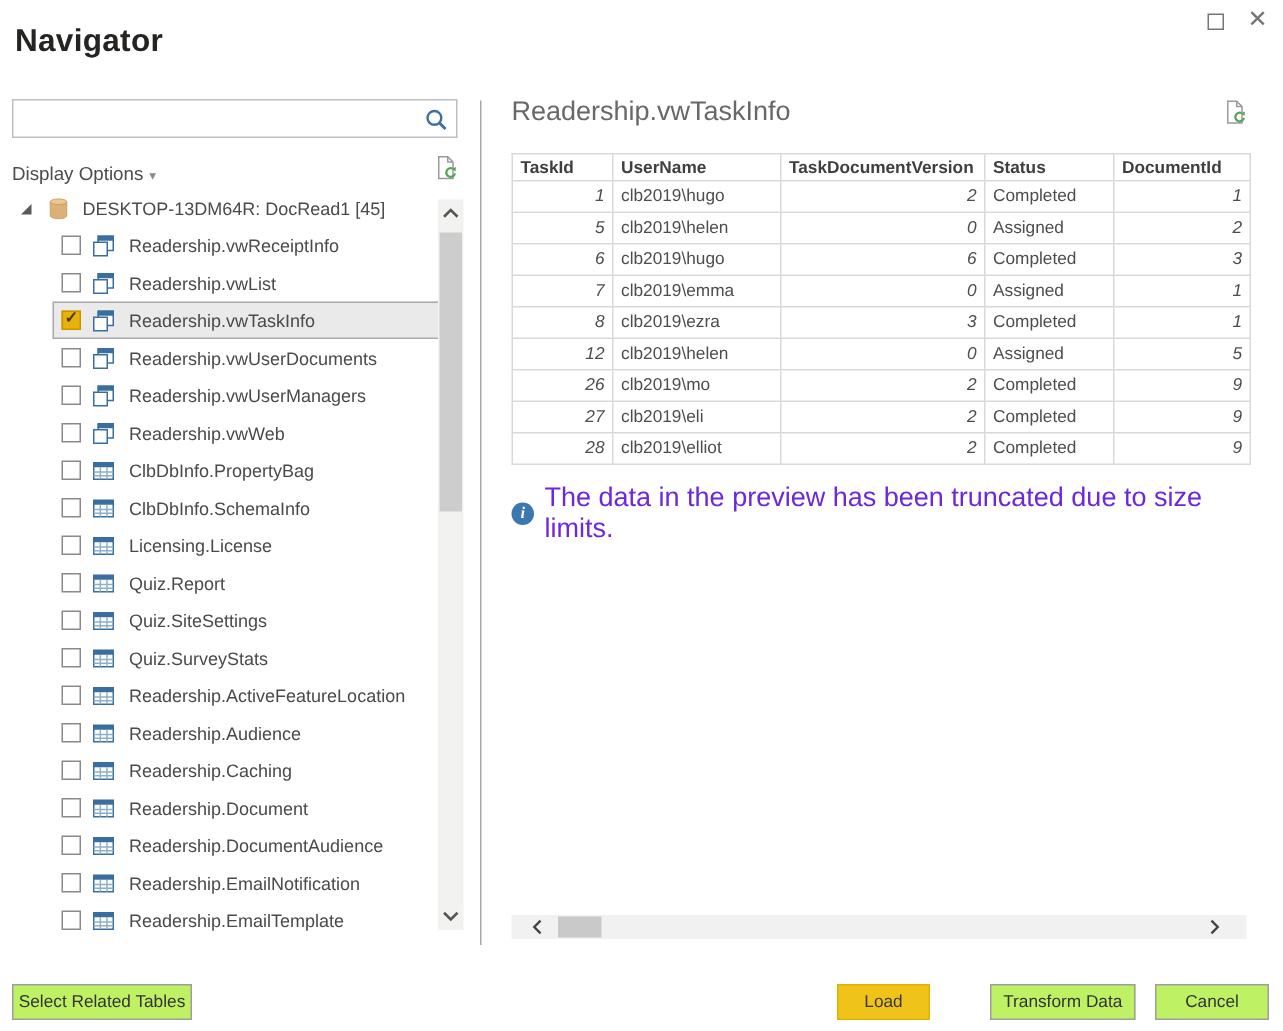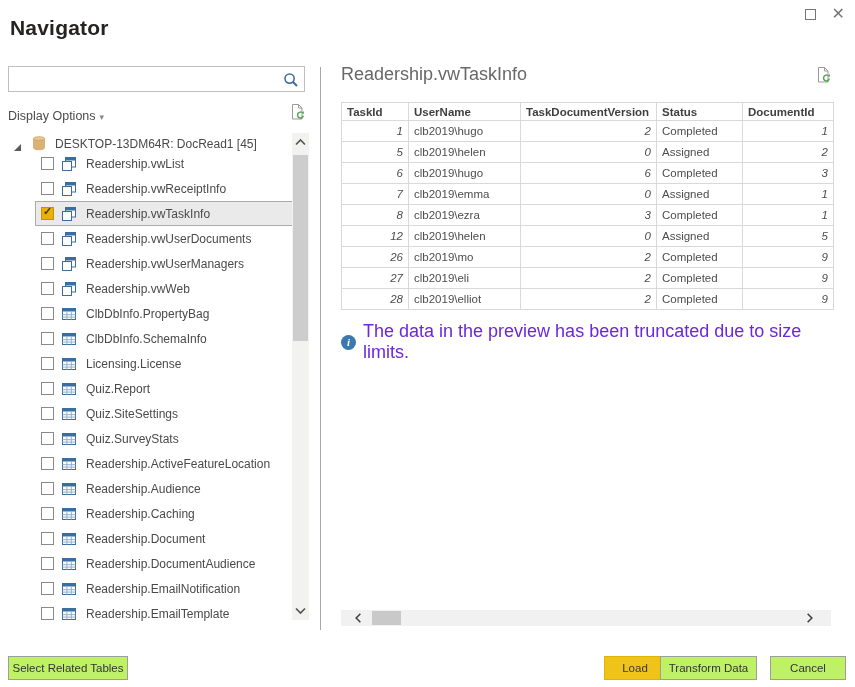--- a/index.html
+++ b/index.html
@@ -17,21 +17,21 @@
   
   .left-pane { position:absolute; left:8px; top:66px; width:300px; }
   .search-box { position:relative; width:297px; height:26px; border:1px solid #bfbfbf; background:#fff; }
   .search-box input { position:absolute; left:4px; top:1px; width:265px; height:22px; border:none; outline:none; font-size:12px; font-family:inherit; }
   .search-box .mag { position:absolute; right:5px; top:5px; }
   .display-row { margin-top:7px; height:24px; display:flex; align-items:flex-end; justify-content:space-between; padding-right:1px; }
   .display-opts { font-size:12.5px; color:#4b4b4b; cursor:default; }
   .display-opts .caret { font-size:9px; color:#8a8a8a; margin-left:4px; }
 
   .tree { margin-top:4px; width:290px; }
-  .tree-root { height:24px; display:flex; align-items:flex-end; padding-left:6px; }
+  .tree-root { height:24px; display:flex; align-items:center; padding-left:6px; }
   .expander { width:0; height:0; border-bottom:7px solid #5a5a5a; border-left:7px solid transparent; margin-right:10px; }
   .tree-root .lbl { font-size:12px; color:#4a4a4a; margin-left:8px; }
   .tree-item { height:25px; display:flex; align-items:center; margin-left:27px; width:262px; padding-left:5px; border:1px solid transparent; }
   .tree-item.sel { background:#eaeaea; border-color:#ababab; }
   .cbx { width:13px; height:13px; border:1px solid #8a8a8a; background:#fff; flex:0 0 13px; position:relative; }
   .cbx.on { background:#e9b10a; border-color:#c79102; }
   .cbx.on .chk { position:absolute; left:1px; top:-3px; font-size:11px; font-weight:bold; color:#4a3a00; }
   .tree-item .ic { margin-left:7px; flex:0 0 16px; }
   .tree-item .lbl { font-size:12px; color:#4a4a4a; margin-left:9px; white-space:nowrap; }
 
@@ -60,21 +60,21 @@
 
   
   .hscroll { position:absolute; left:341px; top:610px; width:490px; height:16px; background:#f1f1f1; }
   .hscroll .thumb { position:absolute; left:31px; top:1px; width:29px; height:14px; background:#c9c9c9; }
   .hscroll .ar { position:absolute; top:1px; width:15px; height:14px; }
   .hscroll .lt { left:10px; } .hscroll .rt { right:14px; }
 
   
   .btn { position:absolute; top:656px; height:24px; font-size:11.5px; font-family:inherit; color:#333; background:#bef264; border:1px solid #9e9e9e; cursor:default; }
   #btn-select-related { left:8px; width:120px; }
-  #btn-load { left:604px; width:62px; background:#efc319; border-color:#e0b300; color:#3a3a3a; }
+  #btn-load { left:558px; width:62px; background:#efc319; border-color:#e0b300; color:#3a3a3a; }
   #btn-transform { left:660px; width:97px; }
   #btn-cancel { left:770px; width:76px; }
 </style>
 </head>
 <body>
 
 <svg width="0" height="0" style="position:absolute" aria-hidden="true">
   <defs>
     <symbol id="i-view" viewBox="0 0 16 16">
       <rect x="4.5" y="1.5" width="10" height="9.5" fill="#fff" stroke="#3a6e9f"></rect>
@@ -145,28 +145,28 @@
           <use href="#i-db"></use>
         </svg>
       <span class="lbl">DESKTOP-13DM64R: DocRead1 [45]</span>
     </div>
 
     <div class="tree-item">
       <span class="cbx"></span>
       <svg class="ic" width="16" height="16">
           <use href="#i-view"></use>
         </svg>
+      <span class="lbl">Readership.vwReceiptInfo</span>
+    </div>
+    <div class="tree-item">
+      <span class="cbx"></span>
+      <svg class="ic" width="16" height="16">
+          <use href="#i-view"></use>
+        </svg>
       <span class="lbl">Readership.vwList</span>
-    </div>
-    <div class="tree-item">
-      <span class="cbx"></span>
-      <svg class="ic" width="16" height="16">
-          <use href="#i-view"></use>
-        </svg>
-      <span class="lbl">Readership.vwReceiptInfo</span>
     </div>
     <div class="tree-item sel">
       <span class="cbx on">
           <span class="chk">✓</span>
         </span>
       <svg class="ic" width="16" height="16">
           <use href="#i-view"></use>
         </svg>
       <span class="lbl">Readership.vwTaskInfo</span>
     </div>

